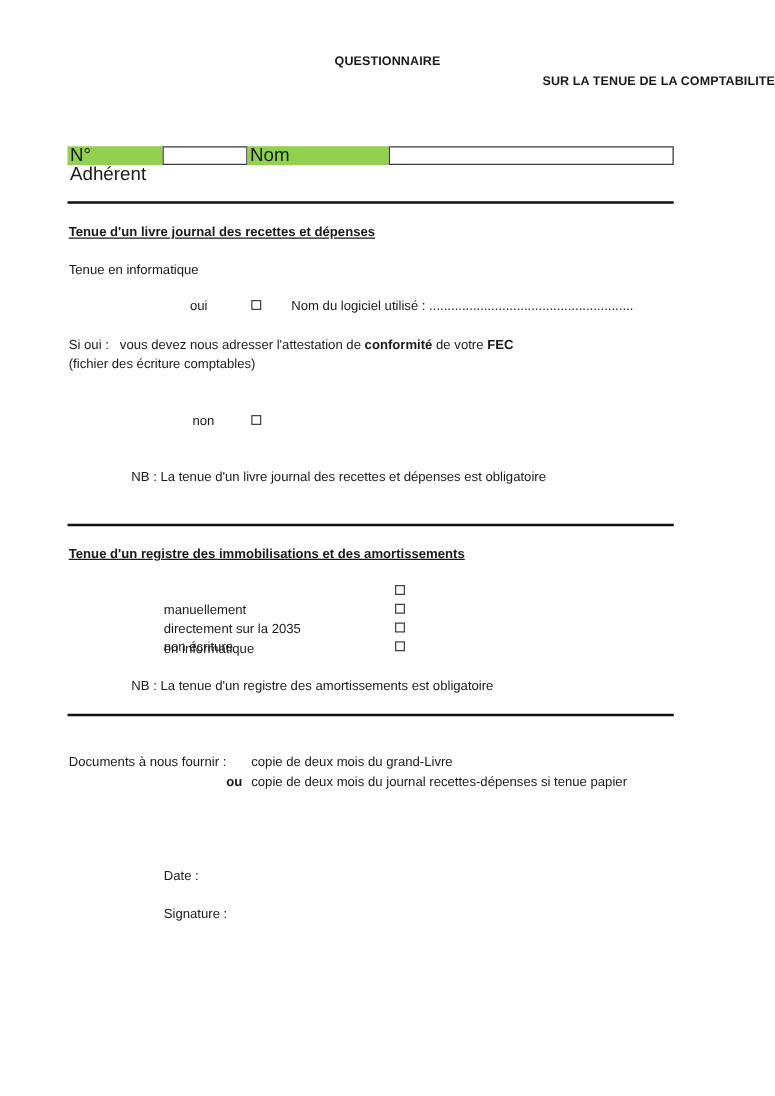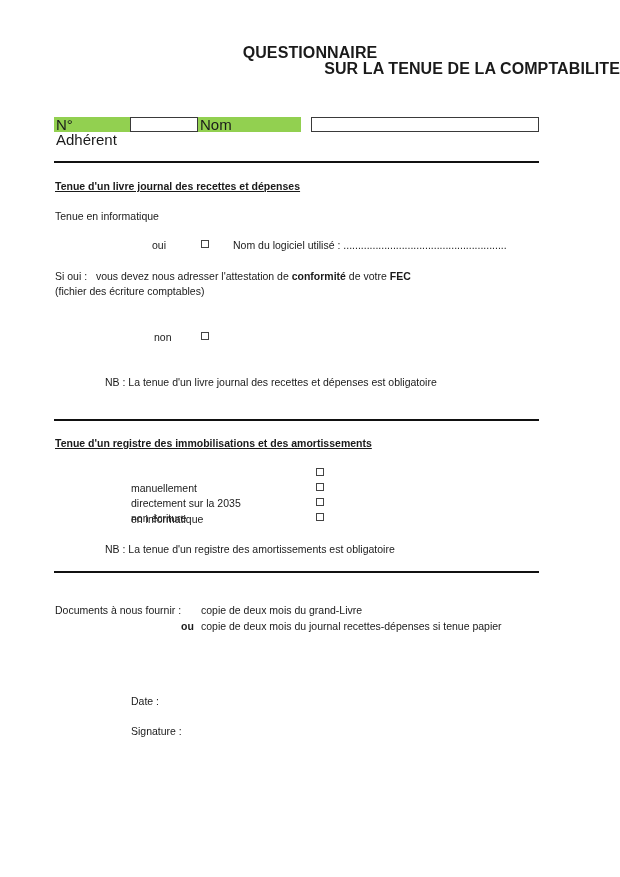--- a/index.html
+++ b/index.html
@@ -1,39 +1,39 @@
 <!DOCTYPE html>
 <html><head>
   <meta charset="utf-8">
   <style>
     html, body { margin: 0; padding: 0; background: #ffffff; }
     body { width: 620px; height: 877px; position: relative; overflow: hidden;
            font-family: "Liberation Sans", "DejaVu Sans", sans-serif; color: #1a1a1a; font-size: 10.5px; }
     .abs { position: absolute; white-space: nowrap; }
-    .title { left: 0; width: 620px; text-align: center; font-weight: bold; font-size: 16px; letter-spacing: 0.1px; }
+    .title { left: 0; width: 620px; text-align: center; font-weight: bold; font-size: 10px; letter-spacing: 0.1px; }
     .hdr-row { position: absolute; left: 54px; top: 117px; width: 485px; height: 15px; }
     .green { background: #92d050; }
     .cell { position: absolute; top: 0; height: 15px; line-height: 15px; padding-left: 2px; box-sizing: border-box; font-size: 15px; }
     .box { position: absolute; top: 0; height: 15px; border: 1.3px solid #3a3a3a; background: #fff; box-sizing: border-box; }
     .rule { position: absolute; left: 54px; width: 485px; height: 2px; background: #111; }
     .section-title { font-weight: bold; text-decoration: underline; font-size: 10.5px; }
     .chk { display: inline-block; width: 8px; height: 8px; border: 1px solid #444; box-sizing: border-box; background: #fff; }
     .chk-abs { position: absolute; }
     b { font-weight: bold; }
   </style>
 </head>
 <body>
 
 <div class="abs title" style="top:44px;">QUESTIONNAIRE</div>
 <div class="abs title" style="top:60px;text-align:right;">SUR LA TENUE DE LA COMPTABILITE</div>
 
 <div class="hdr-row">
   <div class="cell green" style="left: 0px; width: 76px; background: rgb(146, 208, 80);">N° Adhérent</div>
   <div class="box" style="left:76px; width:68px;"></div>
-  <div class="cell green" style="left: 144px; width: 103px; background: rgb(146, 208, 80);">Nom</div>
+  <div class="cell green" style="left: 144px; width: 113px; background: rgb(146, 208, 80);">Nom</div>
   <div class="box" style="left:257px; width:228px;"></div>
 </div>
 
 <div class="rule" style="top:161px;"></div>
 
 <div class="abs section-title" style="left:55px; top:180px;">Tenue d'un livre journal des recettes et dépenses</div>
 <div class="abs" style="left:55px; top:210px;">Tenue en informatique</div>
 
 <div class="abs" style="left:152px; top:239px;">oui</div>
 <span class="chk chk-abs" style="left:201px; top:240px;"></span>

